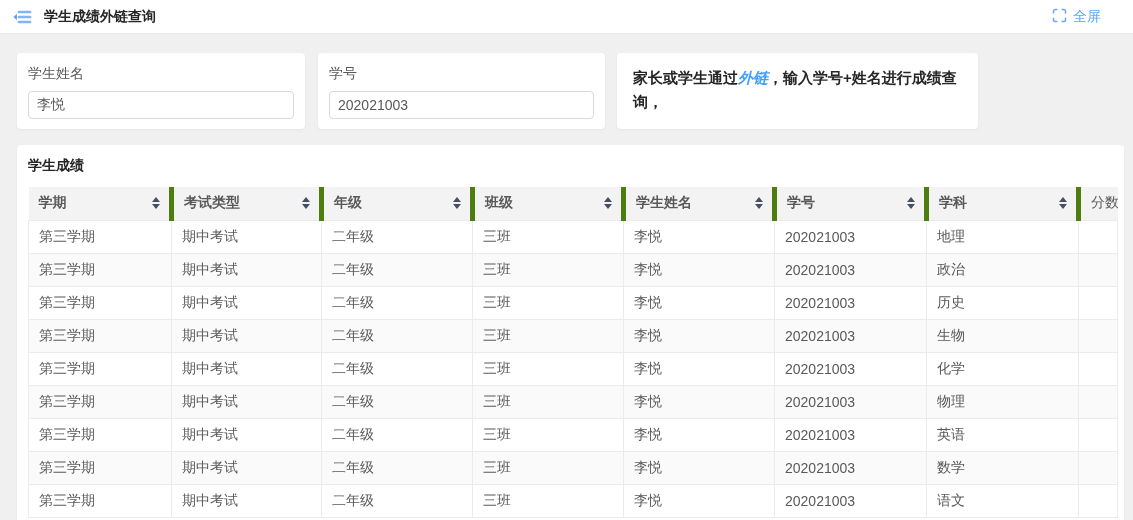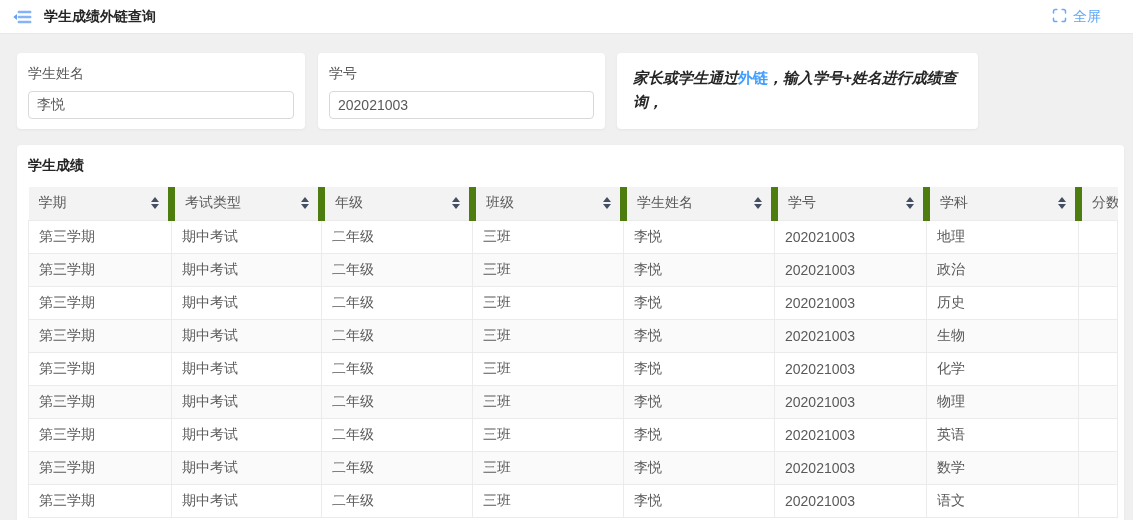--- a/index.html
+++ b/index.html
@@ -29,38 +29,38 @@
   .field-card{width:288px;padding:10px 11px 0;margin-right:13px;}
   .field-card.second{width:287px;margin-right:12px;}
   .field-label{display:block;font-size:14px;color:var(--text);margin:2px 0 8px;}
   .field-input{
     width:100%;height:28px;border:1px solid #d9d9d9;border-radius:4px;
     font-size:14px;color:var(--text);padding:0 8px;outline:none;background:#fff;
     font-family:inherit;
   }
   .info-card{width:361px;margin-right:11px;padding:13px 16px 0;
     font-size:15px;font-weight:700;color:var(--text-dark);line-height:24px;}
-  .hint-dark{color:var(--text-dark);font-style:italic;}
-  .hint-link{color:var(--link);cursor:pointer;}
+  .hint-dark{color:var(--text-dark);}
+  .hint-link{color:var(--link);cursor:pointer;font-style:italic;}
   .hint-danger{color:var(--danger);}
   .filter-btn{
     width:136px;height:76px;border:none;border-radius:2px;background:var(--accent);
     color:#fff;font-size:14px;cursor:pointer;font-family:inherit;
     box-shadow:0 1px 3px rgba(0,0,0,.08);
   }
   
   .table-card{margin-top:16px;width:1107px;height:461px;border-radius:4px 4px 0 0;
     padding:12px 6px 0 11px;overflow:hidden;}
   .table-title{font-size:14px;font-weight:700;color:var(--text-dark);margin:0 0 12px;}
   table.grades{border-collapse:collapse;table-layout:fixed;width:1089px;font-size:14px;}
   table.grades th{
     height:33px;background:#f3f3f3;color:var(--text);font-weight:400;text-align:left;
     padding:0 24px 0 10px;position:relative;white-space:nowrap;overflow:hidden;cursor:pointer;
   }
-  table.grades th:not(:last-child){border-right:7px solid #4d7c0f;}
+  table.grades th:not(:last-child){border-right:5px solid #4d7c0f;font-weight:bold;}
   table.grades td{
     height:33px;border:1px solid var(--border);color:var(--text);
     padding:0 8px 0 10px;white-space:nowrap;overflow:hidden;background:#fff;
   }
   table.grades tbody tr:nth-child(even) td{background:#fafafa;}
   .sort{position:absolute;right:9px;top:50%;transform:translateY(-50%);
     display:flex;flex-direction:column;align-items:center;}
   .caret-up{width:0;height:0;border-left:4px solid transparent;border-right:4px solid transparent;
     border-bottom:5px solid #454f63;}
   .caret-down{width:0;height:0;border-left:4px solid transparent;border-right:4px solid transparent;

